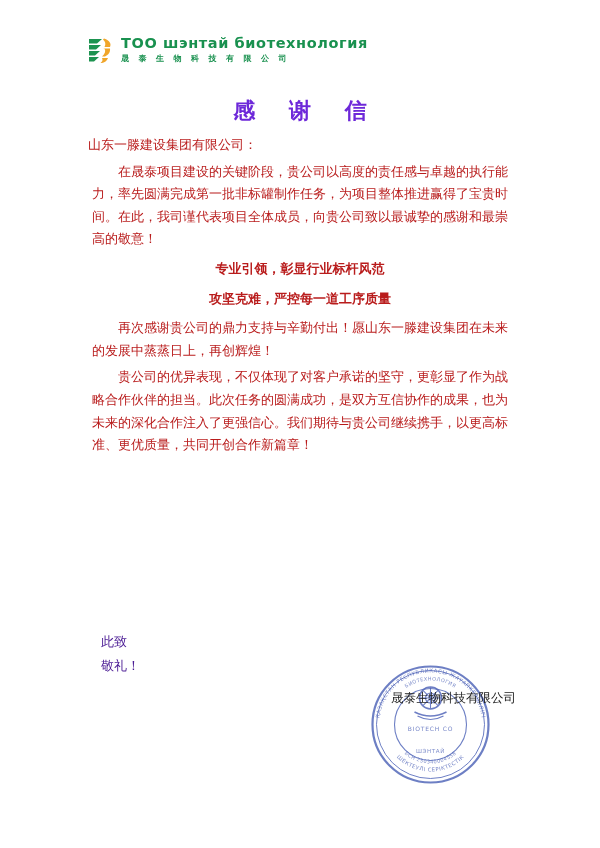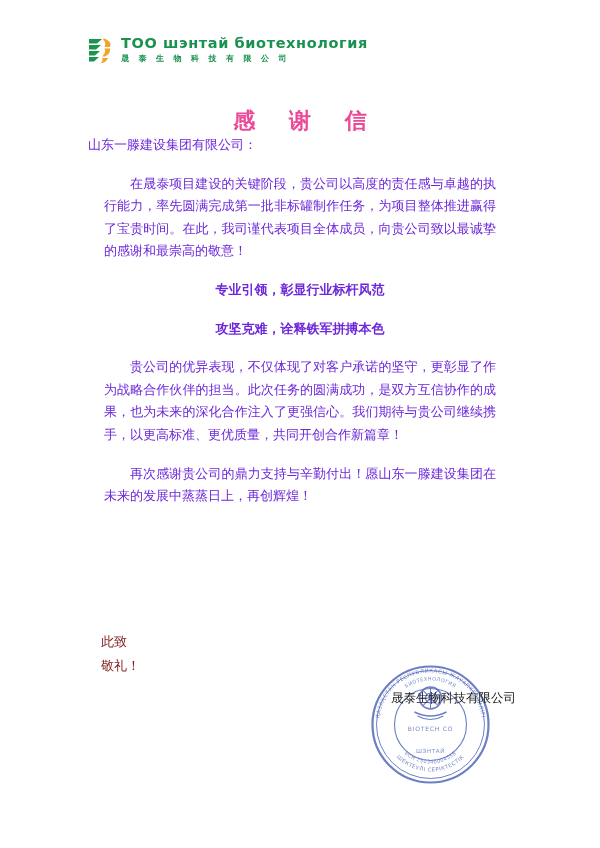--- a/index.html
+++ b/index.html
@@ -59,65 +59,65 @@
     font-weight: bold;
     color: #19914f;
     letter-spacing: 9.5px;
     margin-top: 4px;
     white-space: nowrap;
   }
 
   
   .doc-title {
     position: absolute;
-    top: 106px;
+    top: 96px;
     left: 0;
     width: 600px;
     text-align: center;
     font-family: "DejaVu Sans", sans-serif;
     font-weight: bold;
     font-size: 22px;
     letter-spacing: 13px;
     text-indent: 13px;
-    color: #ec4899;
+    color: #6d28d9;
   }
 
   
   .body-wrap {
     position: absolute;
     left: 88px;
     top: 134px;
     width: 424px;
     font-size: 13px;
     line-height: 22.6px;
     text-align: justify;
     text-justify: inter-ideograph;
-    color: #6d28d9;
+    color: #b91c1c;
   }
   .salutation {
     margin: 0 0 2px 0;
   }
   .para {
-    margin: 16px;
+    margin: 4px;
     text-indent: 2em;
   }
   .section-head {
-    margin: 16px;
+    margin: 7px;
     text-align: center;
     font-weight: bold;
     text-indent: 0;
   }
 
   .closing {
     position: absolute;
     left: 88px;
     top: 630px;
     font-size: 13px;
     line-height: 24px;
-    color: #7f1d1d;
+    color: #4c1d95;
   }
   .closing .line {
     text-indent: 1em;
   }
 
   
   .signature {
     position: absolute;
     right: 84px;
     top: 688px;
@@ -173,25 +173,25 @@
 
   <div class="doc-title">感 谢 信</div>
 
   <div class="body-wrap">
     <p class="salutation">山东一滕建设集团有限公司：</p>
 
     <p class="para">在晟泰项目建设的关键阶段，贵公司以高度的责任感与卓越的执行能力，率先圆满完成第一批非标罐制作任务，为项目整体推进赢得了宝贵时间。在此，我司谨代表项目全体成员，向贵公司致以最诚挚的感谢和最崇高的敬意！</p>
 
     <p class="section-head">专业引领，彰显行业标杆风范</p>
 
-    <p class="section-head">攻坚克难，诠释铁军拼搏本色</p>
+    <p class="section-head">攻坚克难，严控每一道工序质量</p>
+
+    <p class="para">再次感谢贵公司的鼎力支持与辛勤付出！愿山东一滕建设集团在未来的发展中蒸蒸日上，再创辉煌！</p>
 
     <p class="para">贵公司的优异表现，不仅体现了对客户承诺的坚守，更彰显了作为战略合作伙伴的担当。此次任务的圆满成功，是双方互信协作的成果，也为未来的深化合作注入了更强信心。我们期待与贵公司继续携手，以更高标准、更优质量，共同开创合作新篇章！</p>
-
-    <p class="para">再次感谢贵公司的鼎力支持与辛勤付出！愿山东一滕建设集团在未来的发展中蒸蒸日上，再创辉煌！</p>
   </div>
 
   <div class="closing">
     <div class="line">此致</div>
     <div class="line">敬礼！</div>
   </div>
 
   <div class="seal">
     <svg width="133" height="133" viewBox="0 0 133 133" xmlns="http://www.w3.org/2000/svg">
       <defs>

